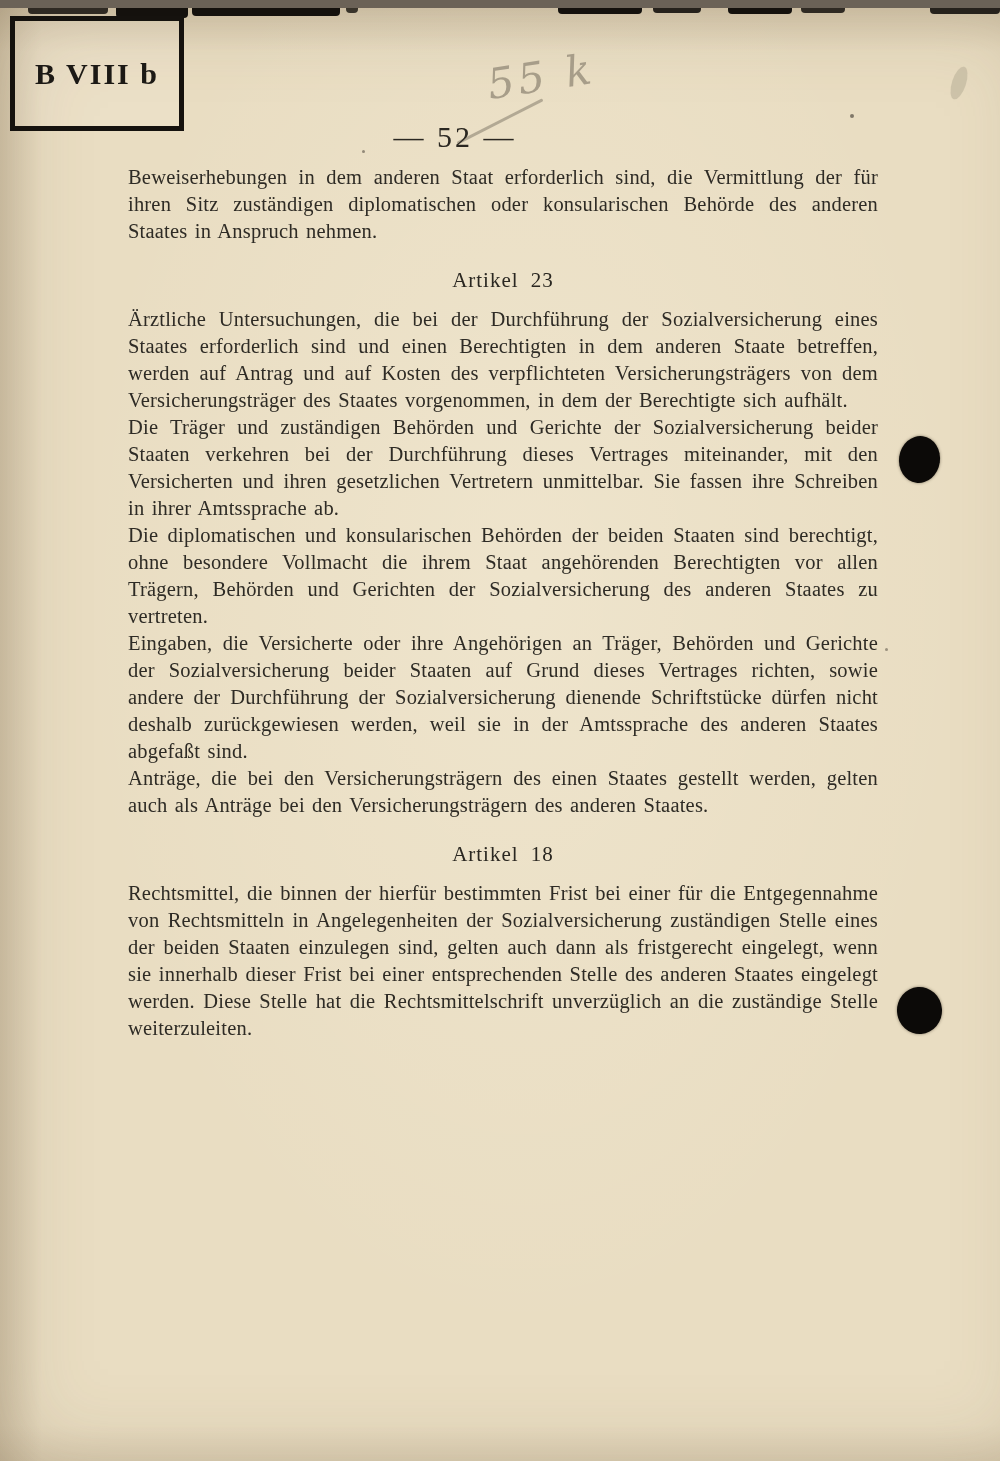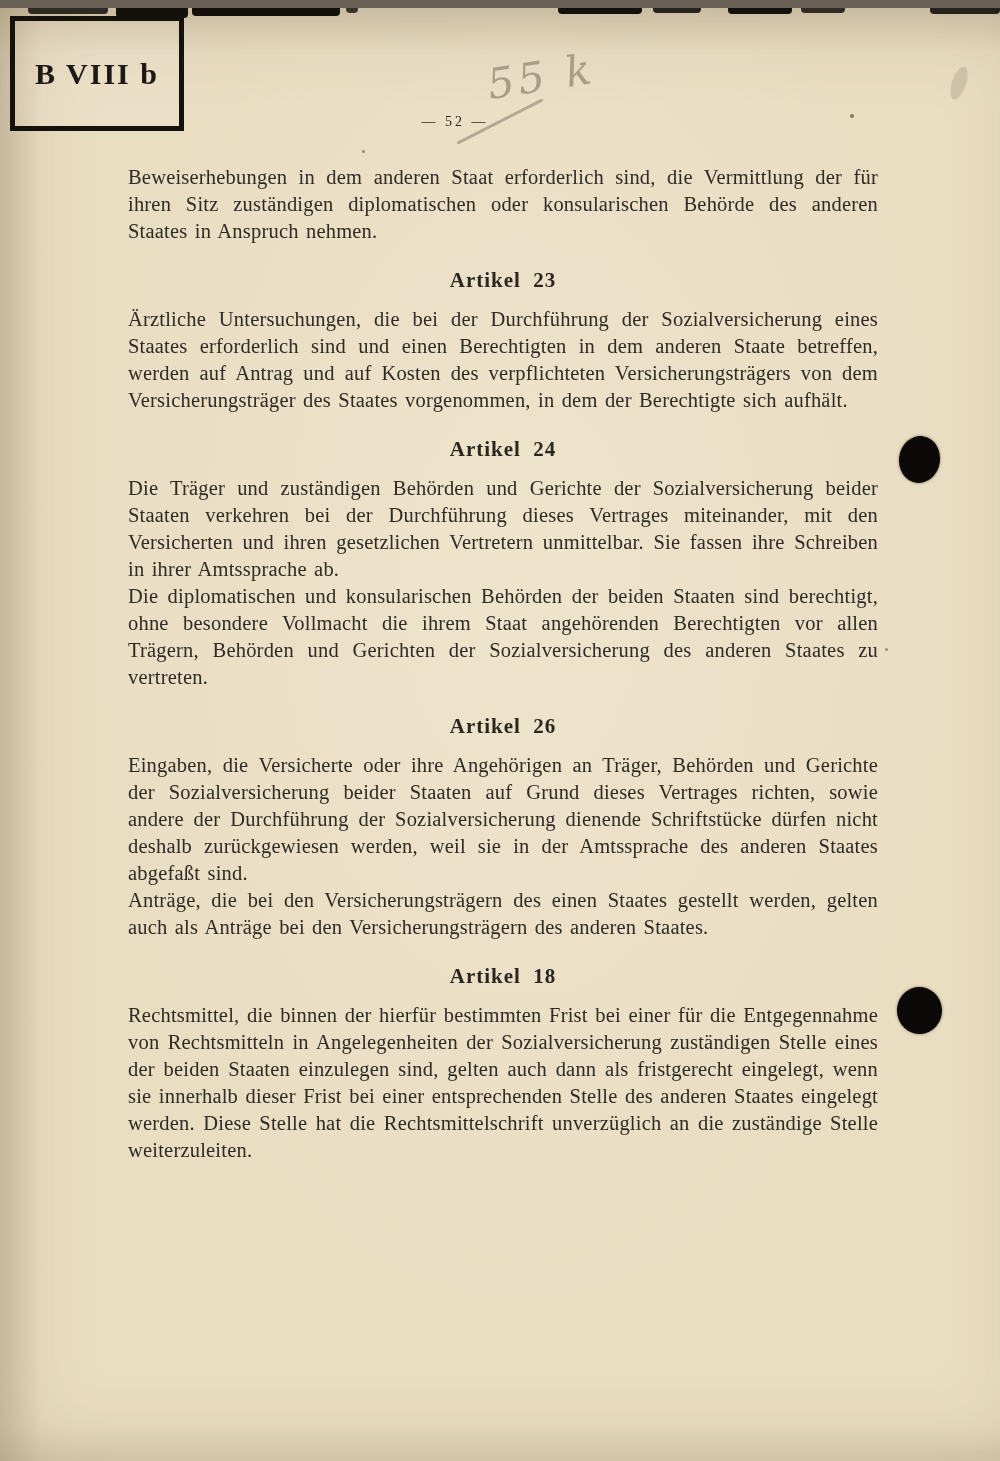--- a/index.html
+++ b/index.html
@@ -77,24 +77,24 @@
     height: 3px;
     background: #a89f8b;
     border-radius: 2px;
     transform: rotate(-27deg);
     opacity: 0.85;
   }
 
   .page-number {
     position: absolute;
     left: 0;
-    top: 106px;
+    top: 112px;
     width: 910px;
     text-align: center;
-    font-size: 14px;
+    font-size: 30px;
     letter-spacing: 3px;
     color: #2a2721;
   }
 
   
   .text-block {
     position: absolute;
     left: 128px;
     top: 156px;
     width: 750px;
@@ -105,21 +105,21 @@
     line-height: 27px;
     text-align: justify;
     word-spacing: 2px;
     letter-spacing: 0.2px;
     hyphens: auto;
     color: #2e2b25;
   }
   .article-heading {
     margin: 23px 0 13px 0;
     font-size: 21px;
-    font-weight: bold;
+    font-weight: normal;
     text-align: center;
     letter-spacing: 1px;
     word-spacing: 6px;
     color: #2a2721;
   }
 
   
   .hole {
     position: absolute;
     background: #0c0a08;
@@ -180,26 +180,24 @@
   <div class="pencil-stroke"></div>
 
   <div class="page-number">— 52 —</div>
 
   <div class="text-block">
     <p class="para">Beweiserhebungen in dem anderen Staat erforderlich sind, die Vermittlung der für ihren Sitz zuständigen diplomatischen oder konsularischen Behörde des anderen Staates in Anspruch nehmen.</p>
 
     <h3 class="article-heading">Artikel 23</h3>
     <p class="para">Ärztliche Untersuchungen, die bei der Durchführung der Sozialversicherung eines Staates erforderlich sind und einen Berechtigten in dem anderen Staate betreffen, werden auf Antrag und auf Kosten des verpflichteten Versicherungsträgers von dem Versicherungsträger des Staates vorgenommen, in dem der Berechtigte sich aufhält.</p>
 
-    <h3 class="article-heading">Artikel 24</h3>
     <p class="para">Die Träger und zuständigen Behörden und Gerichte der Sozialversicherung beider Staaten verkehren bei der Durchführung dieses Vertrages miteinander, mit den Versicherten und ihren gesetzlichen Vertretern unmittelbar. Sie fassen ihre Schreiben in ihrer Amtssprache ab.</p>
 
     <p class="para">Die diplomatischen und konsularischen Behörden der beiden Staaten sind berechtigt, ohne besondere Vollmacht die ihrem Staat angehörenden Berechtigten vor allen Trägern, Behörden und Gerichten der Sozialversicherung des anderen Staates zu vertreten.</p>
 
-    <h3 class="article-heading">Artikel 26</h3>
     <p class="para">Eingaben, die Versicherte oder ihre Angehörigen an Träger, Behörden und Gerichte der Sozialversicherung beider Staaten auf Grund dieses Vertrages richten, sowie andere der Durchführung der Sozialversicherung dienende Schriftstücke dürfen nicht deshalb zurückgewiesen werden, weil sie in der Amtssprache des anderen Staates abgefaßt sind.</p>
 
     <p class="para">Anträge, die bei den Versicherungsträgern des einen Staates gestellt werden, gelten auch als Anträge bei den Versicherungsträgern des anderen Staates.</p>
 
     <h3 class="article-heading">Artikel 18</h3>
     <p class="para">Rechtsmittel, die binnen der hierfür bestimmten Frist bei einer für die Entgegennahme von Rechtsmitteln in Angelegenheiten der Sozialversicherung zuständigen Stelle eines der beiden Staaten einzulegen sind, gelten auch dann als fristgerecht eingelegt, wenn sie innerhalb dieser Frist bei einer entsprechenden Stelle des anderen Staates eingelegt werden. Diese Stelle hat die Rechtsmittelschrift unverzüglich an die zuständige Stelle weiterzuleiten.</p>
   </div>
 
   <div class="hole hole-top"></div>
   <div class="hole hole-bottom"></div>

